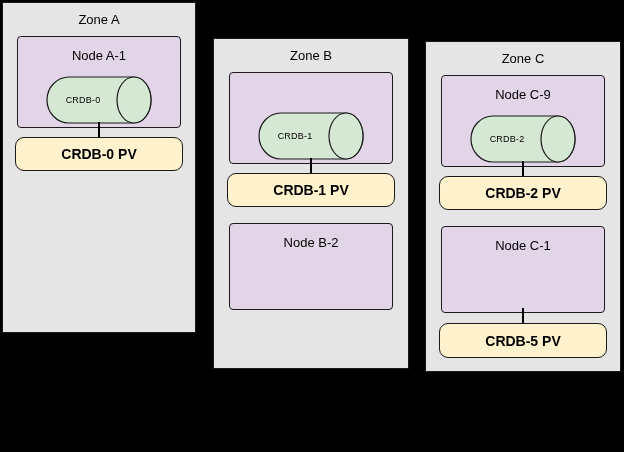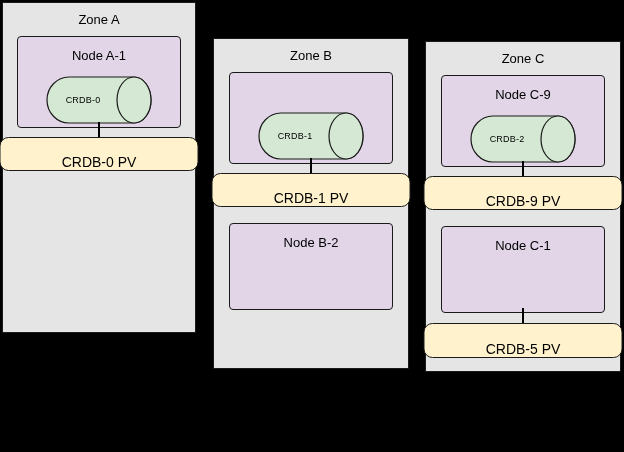--- a/index.html
+++ b/index.html
@@ -43,25 +43,26 @@
     display:flex;align-items:center;justify-content:center;
     font-size:9px;letter-spacing:0.2px;
   }
   .connector{
     position:absolute;left:50%;margin-left:-1px;width:2px;background:#000000;
   }
   .connector-1{top:119px;height:15px;}
   .connector-2{top:266px;height:15px;}
   .pv{
     position:absolute;left:50%;transform:translateX(-50%);
-    width:199px;height:34px;
+    width:168px;height:34px;
     background:#fff2cc;border:1px solid #1a1a1a;border-radius:9px;
     box-sizing:border-box;
-    display:flex;align-items:flex-end;justify-content:center;
+    display:flex;align-items:center;justify-content:center;
     font-size:14px;
+    font-weight:bold;
   }
   .pv-1{top:134px;}
   .pv-2{top:281px;height:35px;}
 </style>
 </head>
 <body>
 
 <div class="zone zone-a">
   <div class="zone-label">Zone A</div>
 
@@ -117,21 +118,21 @@
         <path d="M 23 1 A 22 23 0 0 0 23 47 L 88 47 A 17 23 0 0 0 88 1 Z" fill="#d5e8d4" stroke="#1a1a1a" stroke-width="1.2"></path>
         <ellipse cx="88" cy="24" rx="17" ry="23" fill="#d5e8d4" stroke="#1a1a1a" stroke-width="1.2"></ellipse>
       </svg>
       <div class="pod-label">CRDB-2</div>
     </div>
   </div>
 
   <div class="connector connector-1"></div>
 
   <div class="pv pv-1">
-    <span>CRDB-9 PV</span>
+    <span>CRDB-2 PV</span>
   </div>
 
   <div class="node node-2">
     <div class="node-label">Node C-1</div>
   </div>
 
   <div class="connector connector-2"></div>
 
   <div class="pv pv-2">
     <span>CRDB-5 PV</span>

